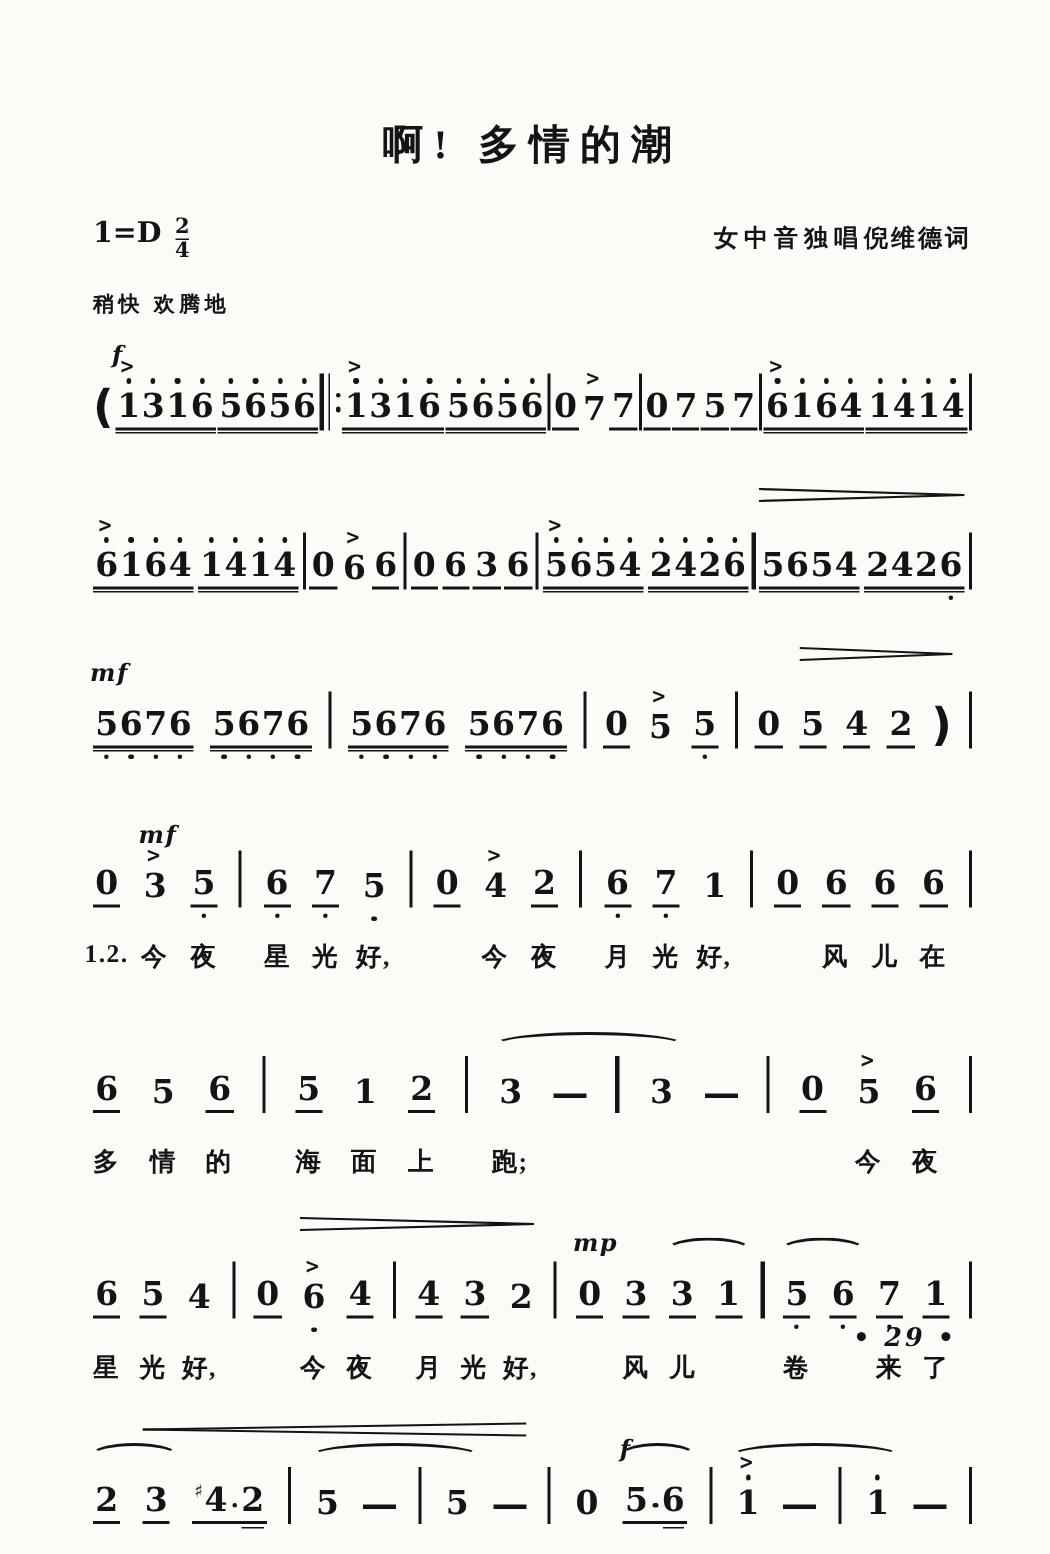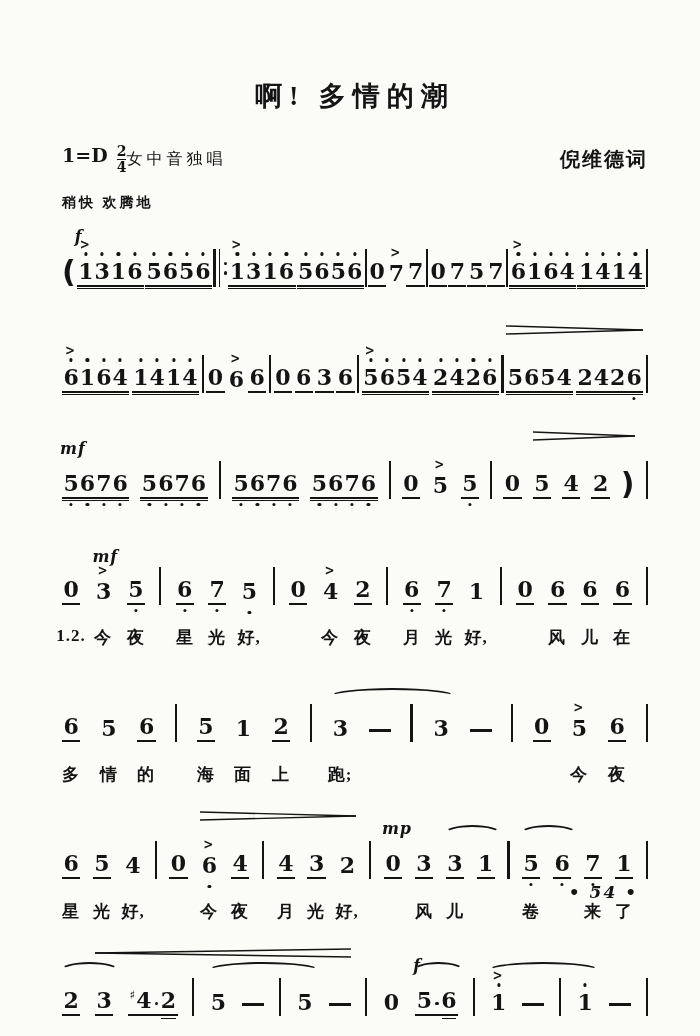--- a/index.html
+++ b/index.html
@@ -4,22 +4,22 @@
 <style>
   html,body{margin:0;padding:0;background:#ffffff;}
   .page{position:relative;width:700px;height:1036px;background:#fbfbf8;overflow:hidden;
         font-family:"Liberation Serif","DejaVu Serif",serif;color:#141414;}
   .content{position:absolute;left:62px;top:78px;width:586px;}
   .title{text-align:center;font-size:27px;font-weight:bold;letter-spacing:7px;white-space:nowrap;}
   .hdr{display:flex;align-items:center;margin-top:30px;}
   .keysig{display:flex;font-weight:bold;font-size:19px;font-family:"DejaVu Serif",serif;}
   .frac{display:inline-flex;flex-direction:column;text-align:center;font-size:14px;line-height:1.05;margin-left:9px;font-weight:bold;}
   .frac .fb{border-top:1.6px solid #141414;}
-  .voice{flex:1;text-align:left;font-size:16px;font-weight:normal;letter-spacing:4px;}
-  .credit{font-size:20px;font-weight:bold;letter-spacing:2px;}
+  .voice{flex:1;text-align:right;font-size:16px;font-weight:bold;letter-spacing:4px;}
+  .credit{font-size:16px;font-weight:bold;letter-spacing:2px;}
   .tempo{margin-top:20px;font-size:14px;font-weight:bold;letter-spacing:3px;}
   .systems{margin-top:0px;}
   .sys{margin-bottom:13px;}
   .notes{display:flex;justify-content:space-between;align-items:flex-end;position:relative;
          padding:37px 0 18px 0;}
   .tok{position:relative;display:inline-block;padding:0 1px 2px 1px;white-space:nowrap;flex-shrink:0;}
   .tok.u1,.tok.u2{border-bottom:2px solid #141414;}
   .tok.u2::after{content:"";position:absolute;left:0;right:0;bottom:-4px;height:1.8px;background:#141414;}
   .ch{position:relative;display:inline-block;font-size:22px;font-weight:bold;line-height:1;
       font-family:"DejaVu Serif",serif;padding:0 0.5px;}
@@ -301,14 +301,14 @@
             <div class="arc" style="left: 351px; width: 47px;"></div>
             <div class="arc" style="left: 425px; width: 109px;"></div>
             <svg width="256" height="10" class="hp" style="left: 33px;">
               <line x1="0" y1="5" x2="256" y2="1" stroke="#141414" stroke-width="1.4"></line>
               <line x1="0" y1="5" x2="256" y2="9" stroke="#141414" stroke-width="1.4"></line>
             </svg>
           </div>
         </div>
       </div>
   </div>
-  <div class="pageno">• 54 •</div>
+  <div class="pageno">• 29 •</div>
 </div>
 
 </body></html>

